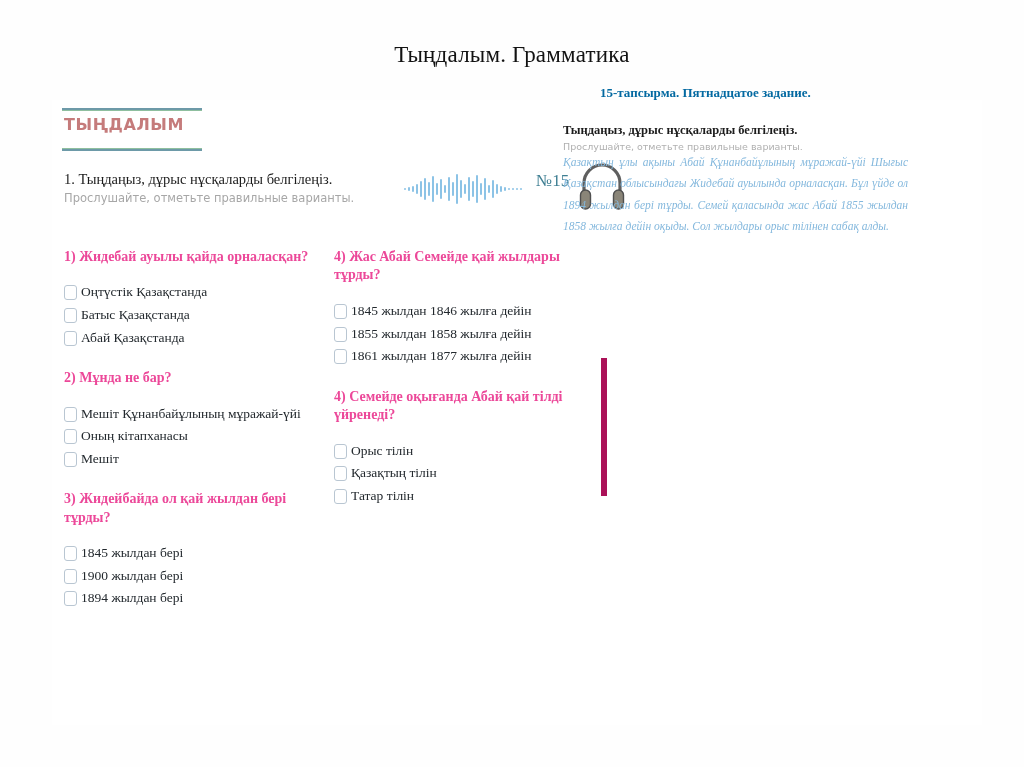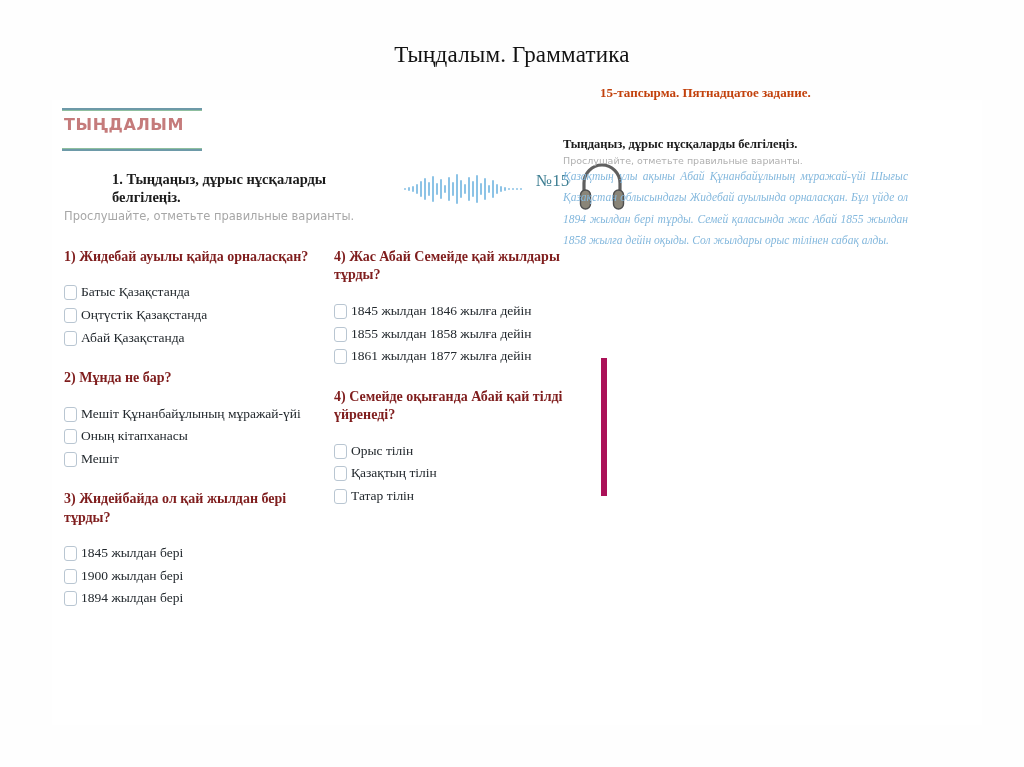--- a/index.html
+++ b/index.html
@@ -70,25 +70,24 @@
 
   
   .task-prompt {
     position: absolute;
     left: 12px;
     top: 70px;
     width: 330px;
   }
   .task-prompt .kz {
     font-family: "Liberation Serif", serif;
-    font-weight: bold;
+    font-weight: normal;
     font-size: 14.5px;
     color: #1c1c1c;
     line-height: 1.25;
-    margin-left: 48px;
   }
   .task-prompt .ru {
     font-family: "DejaVu Sans", sans-serif;
     font-size: 11.5px;
     color: #a7a7a7;
     margin-top: 4px;
     line-height: 1.2;
   }
 
   
@@ -124,21 +123,21 @@
     top: 148px;
   }
   .qcol.col1 { left: 12px;  width: 268px; }
   .qcol.col2 { left: 282px; width: 270px; }
 
   .qblock { margin-bottom: 22px; }
   .qtitle {
     font-family: "Liberation Serif", serif;
     font-weight: bold;
     font-size: 14px;
-    color: #7f1d1d;
+    color: #ec4899;
     line-height: 1.32;
     margin-bottom: 16px;
   }
   .options { }
   .option {
     display: flex;
     align-items: flex-start;
     margin-bottom: 3px;
   }
   .checkbox {
@@ -162,23 +161,23 @@
   .rightpanel {
     position: absolute;
     left: 545px;
     top: 85px;
     width: 380px;
   }
   .rp-heading {
     font-family: "Liberation Serif", serif;
     font-weight: bold;
     font-size: 13px;
-    color: #c2410c;
+    color: #0369a1;
     margin-left: 55px;
-    margin-bottom: 36px;
+    margin-bottom: 22px;
   }
   .rp-kz {
     font-family: "Liberation Serif", serif;
     font-weight: bold;
     font-size: 12.5px;
     color: #1c1c1c;
     margin-left: 18px;
   }
   .rp-ru {
     font-family: "DejaVu Sans", sans-serif;
@@ -275,25 +274,25 @@
       </span>
     </div>
 
     <div class="qcol col1">
 
       <div class="qblock">
         <div class="qtitle">1) Жидебай ауылы қайда орналасқан?</div>
         <div class="options">
           <div class="option">
             <span class="checkbox"></span>
+            <span class="option-label">Оңтүстік Қазақстанда</span>
+          </div>
+          <div class="option">
+            <span class="checkbox"></span>
             <span class="option-label">Батыс Қазақстанда</span>
-          </div>
-          <div class="option">
-            <span class="checkbox"></span>
-            <span class="option-label">Оңтүстік Қазақстанда</span>
           </div>
           <div class="option">
             <span class="checkbox"></span>
             <span class="option-label">Абай Қазақстанда</span>
           </div>
         </div>
       </div>
 
       <div class="qblock">
         <div class="qtitle">2) Мұнда не бар?</div>

